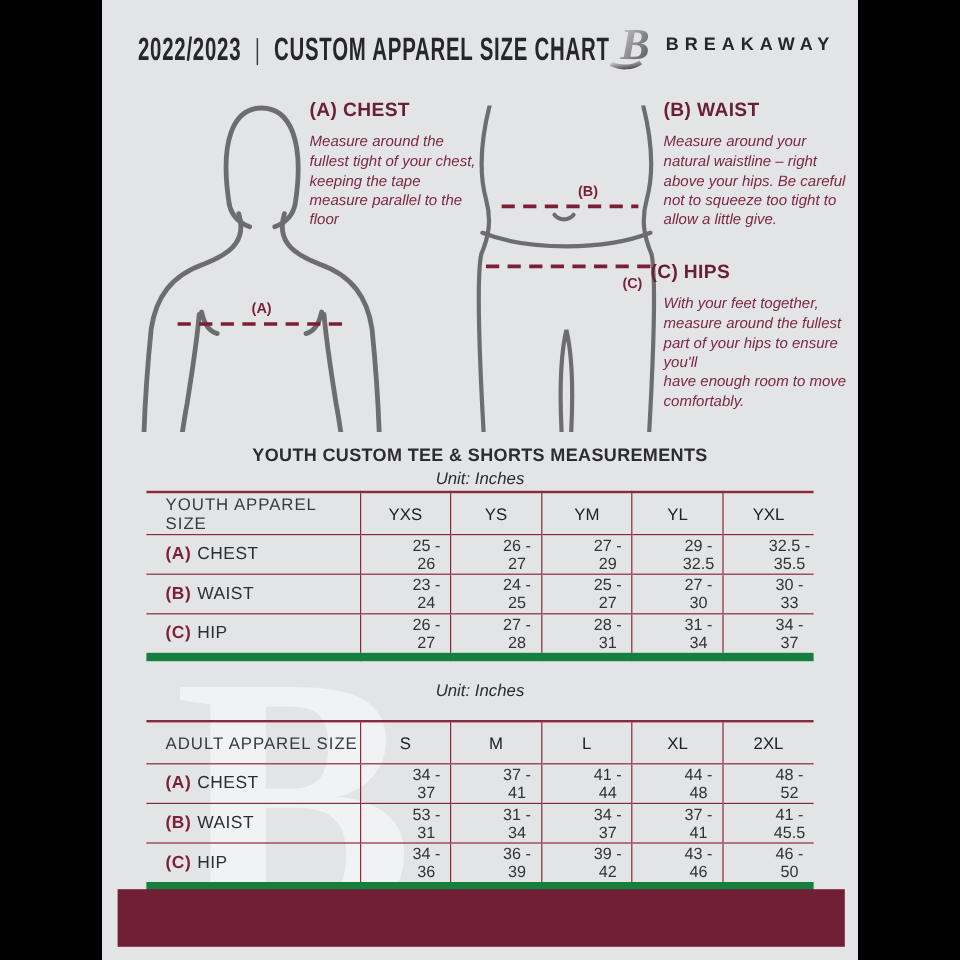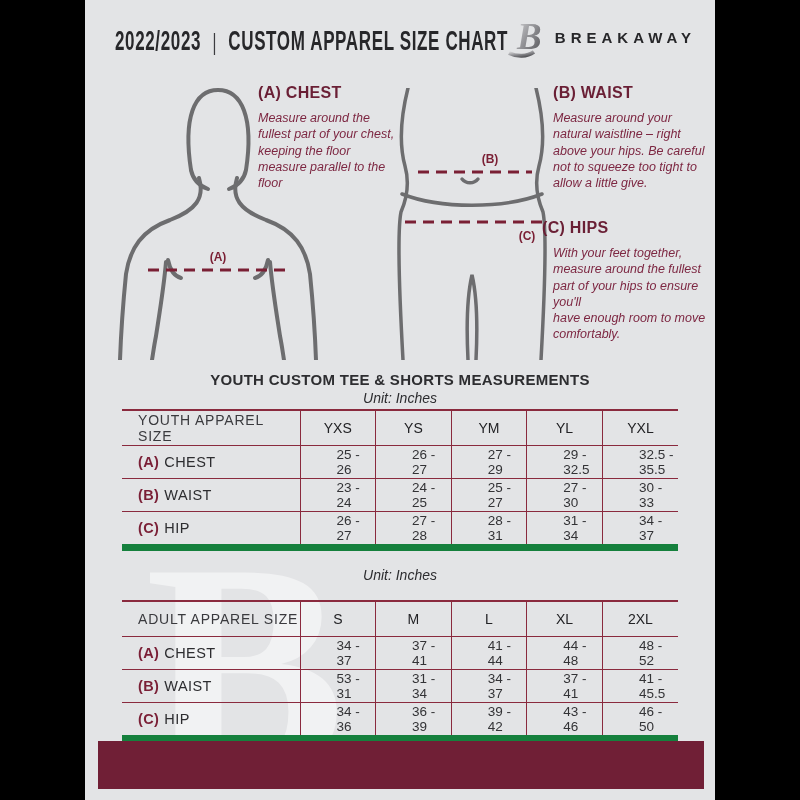--- a/index.html
+++ b/index.html
@@ -40,21 +40,21 @@
               border-top:2px solid #8a2a3e;border-bottom:7px solid #15803d;background:transparent;}
   .size-table th{height:32px;font-weight:normal;font-size:14px;color:#222225;}
   .size-table td{height:30px;}
   .size-table tr + tr td{border-top:1.5px solid #8a2a3e;}
   .size-table th + th, .size-table td + td{border-left:1.5px solid #8a2a3e;}
   .size-table thead tr th{border-bottom:1.5px solid #8a2a3e;}
   th.col-label{text-align:left;padding-left:16px;font-weight:normal;font-size:14px;
                color:#3a3a3e;letter-spacing:0.8px;}
   td.row-label{text-align:left;padding-left:16px;font-size:14.5px;color:#2d2d30;letter-spacing:0.4px;}
   td.row-label .prefix{font-weight:bold;color:#7a1f36;margin-right:5px;}
-  td.value{font-size:13.5px;color:#333336;padding-left:36px;}
+  td.value{text-align:center;font-size:13.5px;color:#333336;padding-left:36px;}
 
   .footer-bar{position:absolute;left:13px;top:741px;width:606px;height:48px;background:#701f36;}
 </style>
 </head>
 <body>
 
 <div class="canvas">
   <div class="page">
 
     <div class="watermark">B</div>
@@ -103,21 +103,21 @@
         <path d="M70,91 C74,96 82,96 86,91"></path>
         <path d="M76,272 C74,232 76,204 80,187 C84,204 86,232 84,272"></path>
       </g>
       <line x1="26" y1="84" x2="140" y2="84" stroke="#7a1f34" stroke-width="3" stroke-dasharray="11 7"></line>
       <text x="98" y="75" text-anchor="middle" font-size="12" font-weight="bold" fill="#7a1f34">(B)</text>
       <line x1="13" y1="134" x2="151" y2="134" stroke="#7a1f34" stroke-width="3" stroke-dasharray="11 7"></line>
       <text x="135" y="152" text-anchor="middle" font-size="12" font-weight="bold" fill="#7a1f34">(C)</text>
     </svg>
 
     <div class="guide-heading" style="left:173px;top:84px;">(A) CHEST</div>
-    <div class="guide-body" style="left:173px;top:110px;width:142px;">Measure around the fullest part of your chest, keeping the floor measure parallel to the floor</div>
+    <div class="guide-body" style="left:173px;top:110px;width:142px;">Measure around the fullest tight of your chest, keeping the tape measure parallel to the floor</div>
 
     <div class="guide-heading" style="left:468px;top:84px;">(B) WAIST</div>
     <div class="guide-body" style="left:468px;top:110px;width:158px;">Measure around your natural waistline – right above your hips. Be careful not to squeeze too tight to allow a little give.</div>
 
     <div class="guide-heading" style="left:457px;top:219px;">(C) HIPS</div>
     <div class="guide-body pre" style="left:468px;top:245px;width:164px;">With your feet together, measure around the fullest part of your hips to ensure you'll
 have enough room to move comfortably.</div>
 
     <div class="sec-title" style="top:371px;">YOUTH CUSTOM TEE &amp; SHORTS MEASUREMENTS</div>
     <div class="sec-unit" style="top:390px;">Unit: Inches</div>

